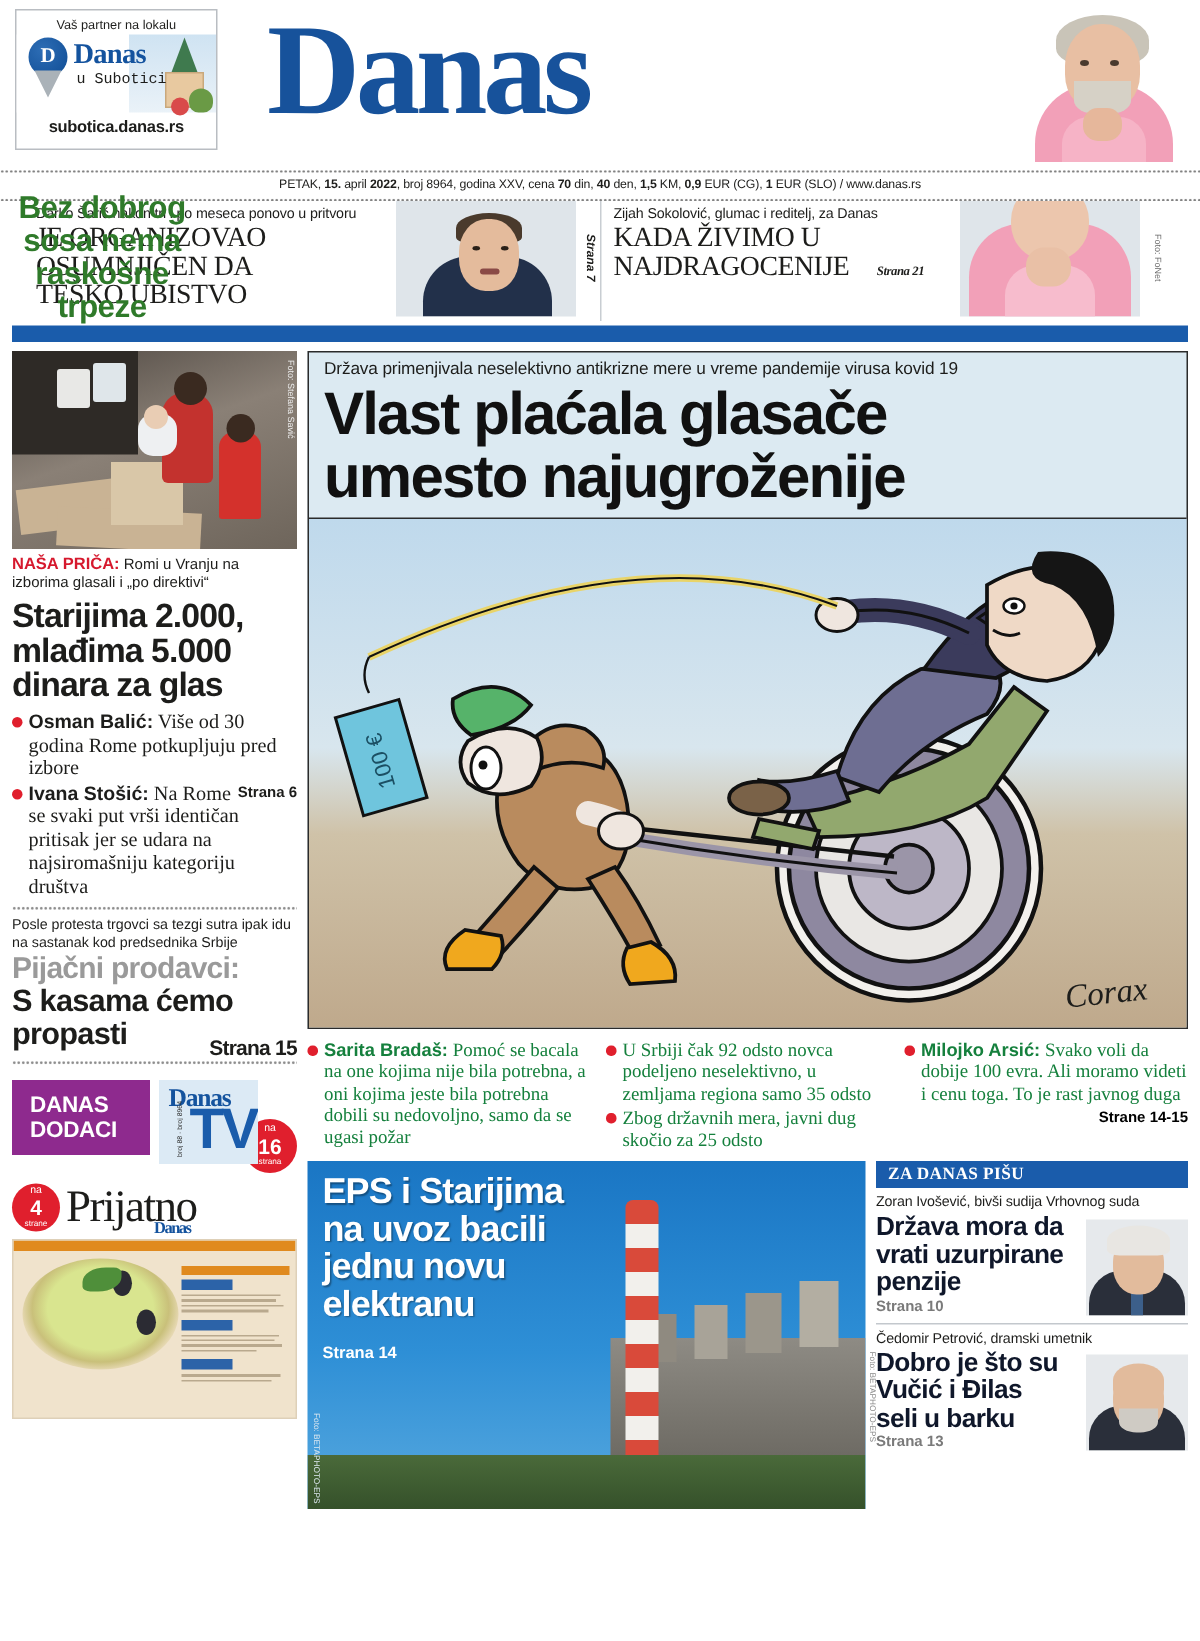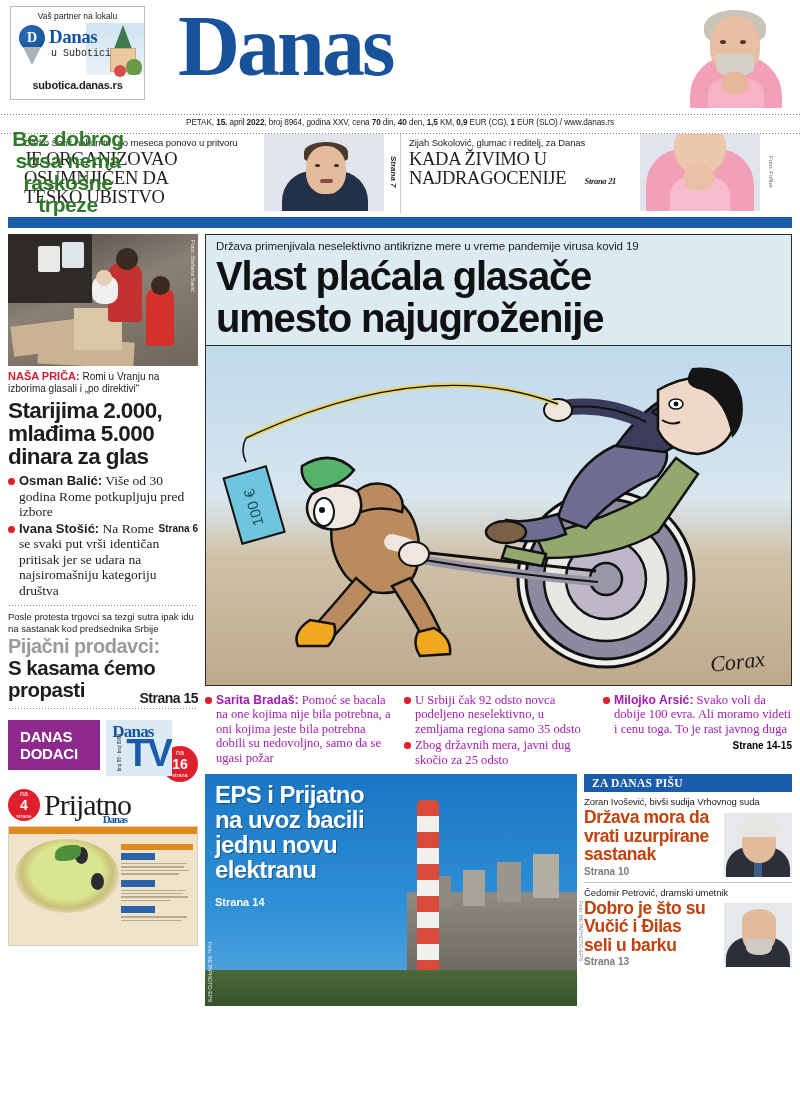--- a/index.html
+++ b/index.html
@@ -328,21 +328,21 @@
   .corax {
     position: absolute; right: 26px; bottom: 10px;
     font-family: "Liberation Serif", serif; font-style: italic;
     font-size: 22px; color: #1d1d1b; transform: rotate(-6deg);
   }
 
   .row3 { display: flex; gap: 10px; padding: 7px 0 0; }
   .row3 > div { flex: 1; }
   .b3 {
     font-family: "Liberation Serif", serif;
-    font-size: 12.6px; line-height: 14.4px; color: #a21caf;
+    font-size: 12.6px; line-height: 14.4px; color: #15803d;
     padding-left: 11px; position: relative; margin-bottom: 2px;
   }
   .b3::before {
     content: ""; position: absolute; left: 0; top: 4px;
     width: 6.5px; height: 6.5px; border-radius: 50%; background: #e01f2d;
   }
   .b3 b { font-family: "Liberation Sans", sans-serif; font-weight: bold; font-size: 12.2px; }
   .strane-r { text-align: right; font-family: "Liberation Sans", sans-serif; font-weight: bold; font-size: 10px; padding-top: 2px; }
 
   
@@ -381,21 +381,21 @@
 
   .writers { width: 208px; }
   .writers-bar {
     background: #1a5cab; color: #fff; font-weight: bold;
     font-size: 11.5px; padding: 3px 8px; letter-spacing: 0.3px;
     font-family: "Liberation Serif", serif;
   }
   .writer { position: relative; padding-top: 4px; }
   .writer-kicker { font-size: 9.5px; color: #1d1d1b; letter-spacing: -0.1px; }
   .writer-head {
-    font-size: 17.5px; font-weight: bold; color: #c2410c;
+    font-size: 17.5px; font-weight: bold; color: #0f172a;
     line-height: 18.5px; letter-spacing: -0.4px; padding-top: 1px;
     width: 140px;
   }
   .writer-strana { font-size: 10px; font-weight: bold; color: #7a7a7a; padding-top: 2px; }
   .writer-photo {
     position: absolute; right: 0; bottom: 0; width: 68px; height: 64px;
     overflow: hidden; background: #e6e9ec;
   }
   .wp-suit { position: absolute; left: 2px; bottom: 0; width: 64px; height: 30px; background: #2a2f3a; border-radius: 22px 22px 0 0; }
   .wp-head { position: absolute; left: 18px; top: 10px; width: 34px; height: 40px; background: #e2bb9c; border-radius: 46%; }
@@ -711,38 +711,38 @@
 
         <div class="eps-block">
           <div class="plant-body"></div>
           <div class="plant-t1"></div>
           <div class="plant-t2"></div>
           <div class="plant-t3"></div>
           <div class="plant-t4"></div>
           <div class="stack"></div>
           <div class="ground"></div>
           <div class="eps-head">
-            <div>EPS i Prijatno</div>
+            <div>EPS i Starijima</div>
             <div>na uvoz bacili</div>
             <div>jednu novu</div>
             <div>elektranu</div>
           </div>
           <div class="eps-strana">Strana 14</div>
           <div class="foto-eps">Foto: BETAPHOTO-EPS</div>
         </div>
 
         <div class="writers">
           <div class="writers-bar">ZA DANAS PIŠU</div>
 
           <div class="writer">
             <div class="writer-kicker">Zoran Ivošević, bivši sudija Vrhovnog suda</div>
             <div class="writer-head">
               <div>Država mora da</div>
               <div>vrati uzurpirane</div>
-              <div>sastanak</div>
+              <div>penzije</div>
             </div>
             <div class="writer-strana">Strana 10</div>
             <div class="writer-photo">
               <div class="wp-suit"></div>
               <div class="wp-tie"></div>
               <div class="wp-head"></div>
               <div class="wp-hair"></div>
             </div>
           </div>
 

